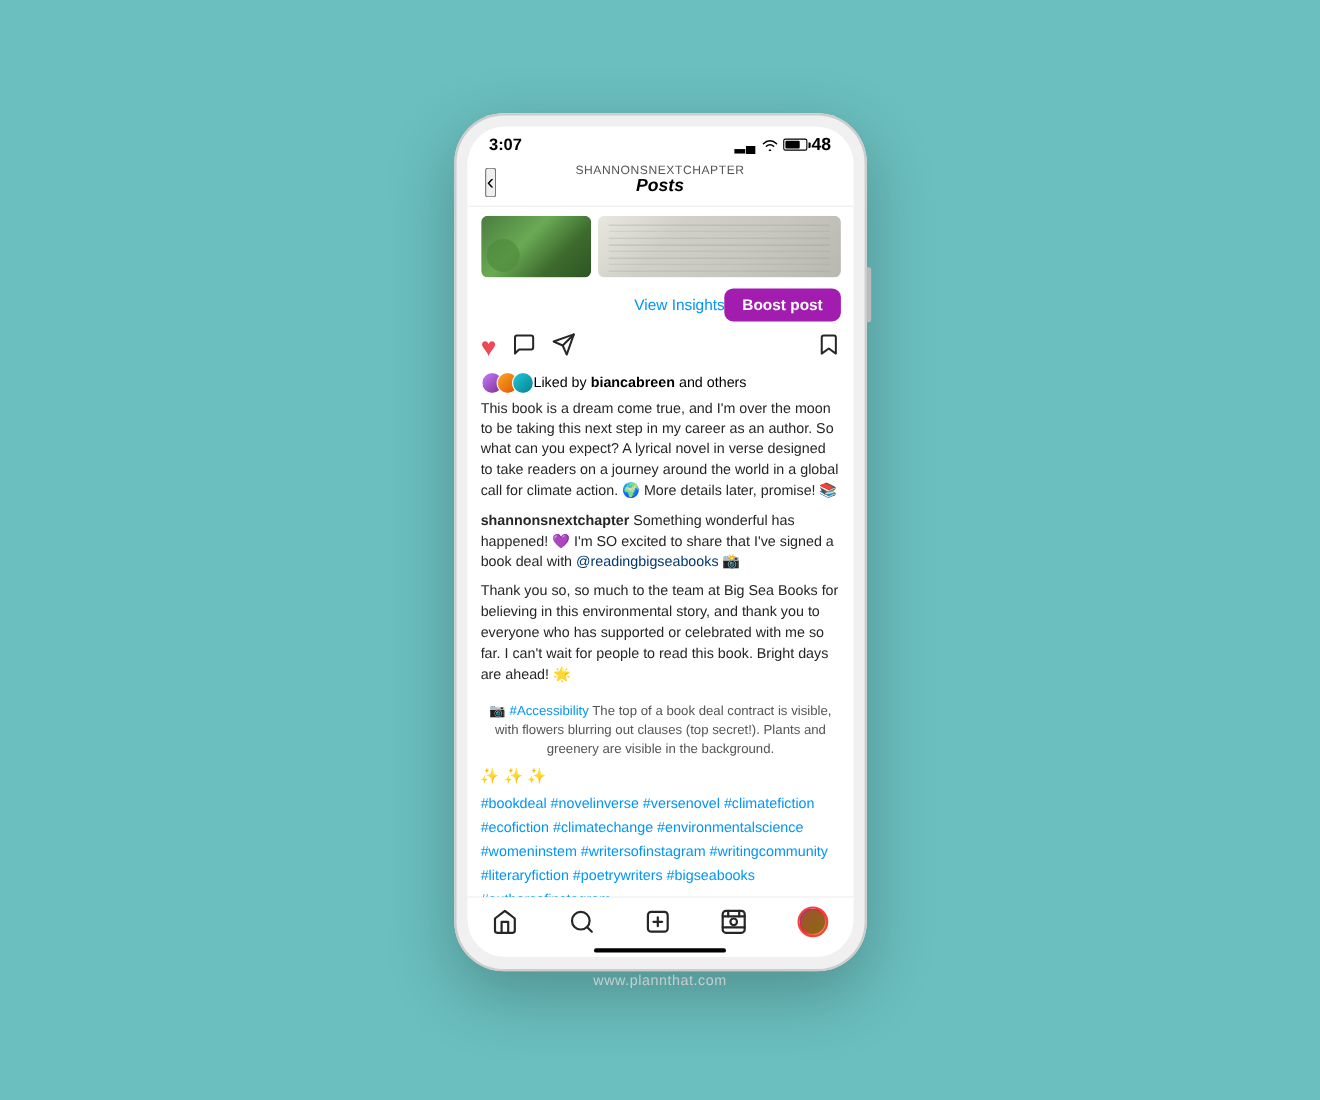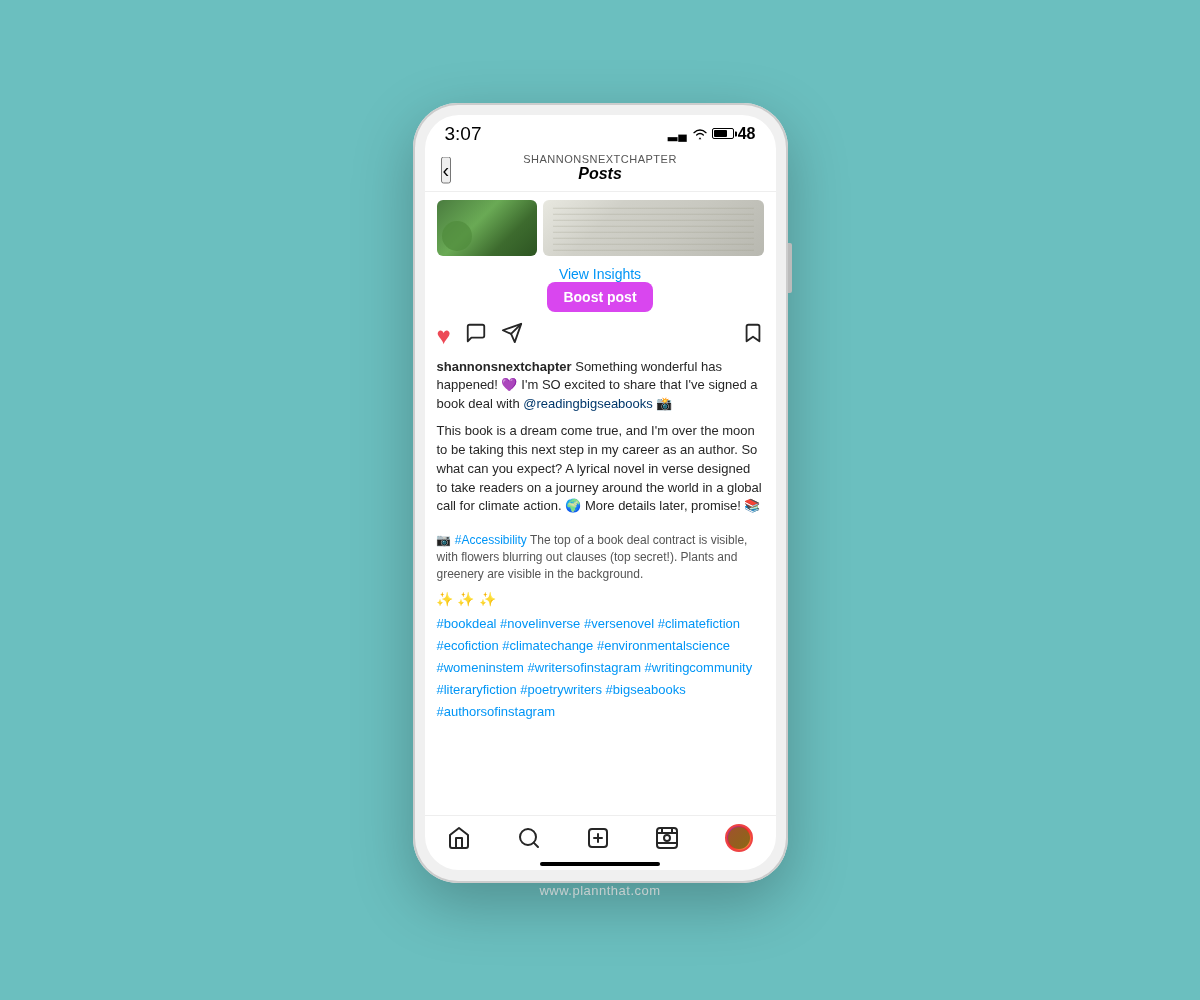--- a/index.html
+++ b/index.html
@@ -32,21 +32,21 @@
       flex-direction: column;
     }
     .status-bar {
       display: flex;
       justify-content: space-between;
       align-items: center;
       padding: 8px 20px 4px;
       font-size: 13px;
       font-weight: 600;
     }
-    .status-bar .time { font-size: 19px; font-weight: 400; }
+    .status-bar .time { font-size: 15px; font-weight: 700; }
     .status-icons { display: flex; align-items: center; gap: 4px; font-size: 11px; }
     .battery-icon {
       width: 22px; height: 11px; border: 1.5px solid #000; border-radius: 2px;
       position: relative; display: inline-flex; align-items: center; padding: 1px;
     }
     .battery-icon::after {
       content: ''; position: absolute; right: -4px; top: 50%; transform: translateY(-50%);
       width: 2px; height: 5px; background: #000; border-radius: 0 1px 1px 0;
     }
     .battery-fill { background: #000; height: 100%; width: 75%; border-radius: 1px; }
@@ -114,32 +114,31 @@
       position: absolute;
       top: 5px; left: 10px; right: 10px; bottom: 5px;
       background: repeating-linear-gradient(0deg, rgba(150,150,130,0.3) 0px, transparent 2px, transparent 6px);
     }
 
     .action-row {
       display: flex;
       align-items: center;
       justify-content: flex-end;
       padding: 4px 12px 8px;
-      flex-direction: column;
     }
     .view-insights-btn {
       color: #0095f6;
       font-size: 14px;
       font-weight: 500;
       cursor: pointer;
       background: none;
       border: none;
     }
     .boost-btn {
-      background: #d946ef;
+      background: #a21caf;
       color: #fff;
       border: none;
       border-radius: 8px;
       padding: 7px 16px;
       font-size: 14px;
       font-weight: 600;
       cursor: pointer;
     }
 
     .interaction-icons {
@@ -181,20 +180,21 @@
     }
     .caption .username { font-weight: 700; }
     .caption .mention { color: #00376b; font-weight: 500; }
     .caption p { margin-bottom: 8px; }
 
     .accessibility-note {
       padding: 0 12px 6px;
       font-size: 12px;
       color: #555;
       line-height: 1.4;
+      text-align: center;
     }
     .accessibility-note .mention { color: #0095f6; }
 
     .sparkles { padding: 2px 12px 6px; font-size: 14px; }
 
     .hashtags {
       padding: 0 12px 8px;
       font-size: 13px;
       line-height: 1.7;
     }
@@ -312,26 +312,39 @@
             </svg>
           </span>
         </div>
         <span class="icon-bookmark">
           <svg width="22" height="22" viewBox="0 0 24 24" fill="none" stroke="#262626" stroke-width="2" stroke-linecap="round" stroke-linejoin="round">
             <path d="M19 21l-7-5-7 5V5a2 2 0 0 1 2-2h10a2 2 0 0 1 2 2z"></path>
           </svg>
         </span>
       </div>
 
+      <div class="likes-row">
+        <div class="avatar-stack">
+          <div class="avatar-small av1"></div>
+          <div class="avatar-small av2"></div>
+          <div class="avatar-small av3"></div>
+        </div>
+        <span class="likes-text">
+          <span>Liked by</span>
+          <strong>biancabreen</strong>
+          <span>and others</span>
+        </span>
+      </div>
 
       <div class="caption">
+        <p>This book is a dream come true, and I'm over the moon to be taking this next step in my career as an author. So what can you expect? A lyrical novel in verse designed to take readers on a journey around the world in a global call for climate action. 🌍 More details later, promise! 📚</p>
         <p>
           <span class="username">shannonsnextchapter</span><span> Something wonderful has happened! 💜 I'm SO excited to share that I've signed a book deal with </span><span class="mention">@readingbigseabooks</span><span> 📸</span>
         </p>
-        <p>This book is a dream come true, and I'm over the moon to be taking this next step in my career as an author. So what can you expect? A lyrical novel in verse designed to take readers on a journey around the world in a global call for climate action. 🌍 More details later, promise! 📚</p>
+        <p>Thank you so, so much to the team at Big Sea Books for believing in this environmental story, and thank you to everyone who has supported or celebrated with me so far. I can't wait for people to read this book. Bright days are ahead! 🌟</p>
       </div>
 
       <div class="accessibility-note">
         <span>📷 </span><span class="mention">#Accessibility</span><span> The top of a book deal contract is visible, with flowers blurring out clauses (top secret!). Plants and greenery are visible in the background.</span>
       </div>
 
       <div class="sparkles">✨ ✨ ✨</div>
 
       <div class="hashtags">
         <span style="color:#0095f6; line-height:1.7;">#bookdeal #novelinverse #versenovel #climatefiction #ecofiction #climatechange #environmentalscience #womeninstem #writersofinstagram #writingcommunity #literaryfiction #poetrywriters #bigseabooks #authorsofinstagram</span>

